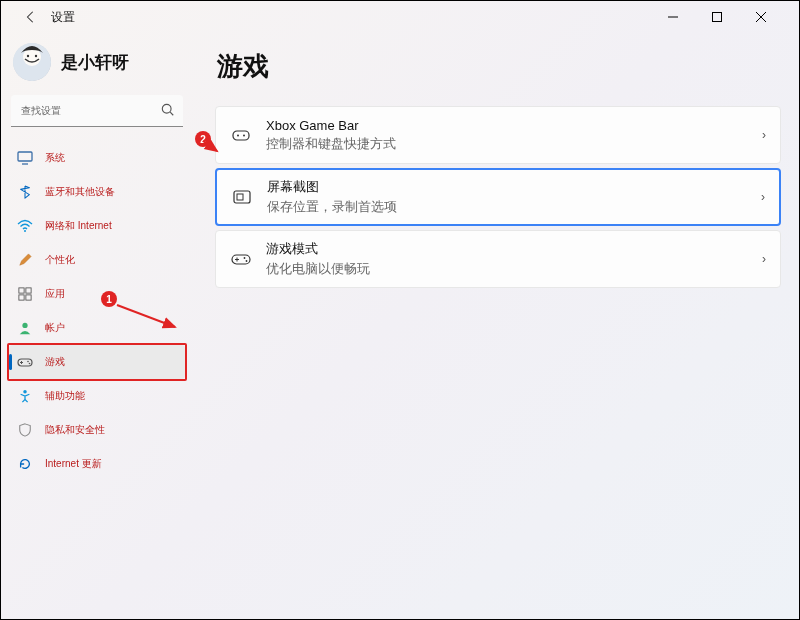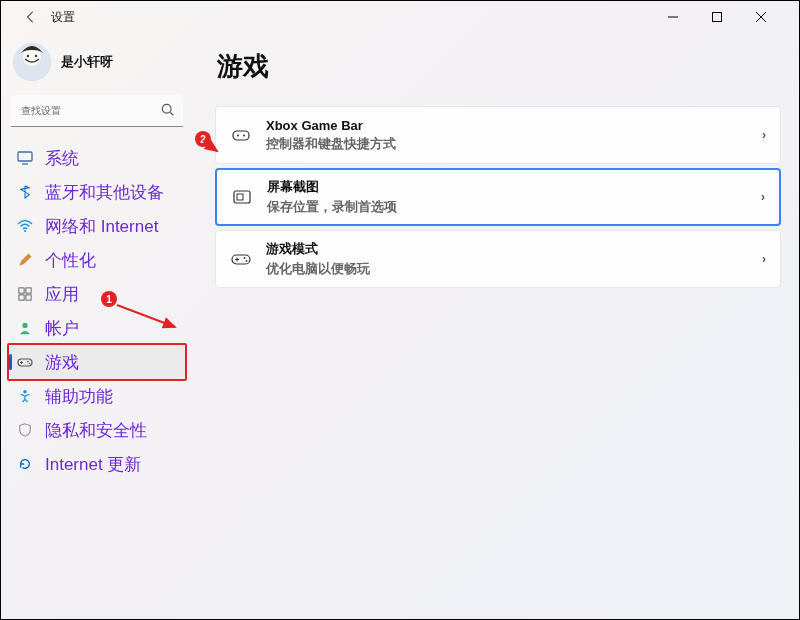--- a/index.html
+++ b/index.html
@@ -10,38 +10,38 @@
 .title-text { font-size: 12px; margin-left: 6px; color:#111; }
 .win-controls { margin-left: auto; display:flex; }
 .win-btn { width: 44px; height: 28px; display:flex; align-items:center; justify-content:center; }
 .win-btn svg { width:10px; height:10px; }
 
 .content { display:flex; height: calc(100% - 32px); }
 .sidebar { width: 192px; padding: 6px 8px 0 8px; display:flex; flex-direction:column; }
 .profile { display:flex; align-items:center; gap:10px; padding:4px 4px 14px 4px; }
 .avatar { width:38px; height:38px; border-radius:50%; background: radial-gradient(circle at 30% 30%, #e8eef5, #b8c3d0); display:flex; align-items:center; justify-content:center; font-size:22px; overflow:hidden; }
 .avatar svg { width:38px; height:38px; }
-.username { font-size:13px; font-weight:600; color:#111; }
+.username { font-size:17px; font-weight:600; color:#111; }
 
 .search-wrap { position:relative; margin: 0 2px 14px 2px; }
 .search-input { width:100%; height:32px; border:none; border-bottom:1px solid #888; background:#fafafa; border-radius:4px 4px 0 0; padding:0 30px 0 10px; font-size:10px; color:#333; outline:none; }
 .search-input::placeholder { color:#666; }
 .search-icon { position:absolute; right:8px; top:8px; color:#555; font-size:14px; }
 
 .nav { display:flex; flex-direction:column; gap:0px; }
-.nav-item { display:flex; align-items:center; height:34px; padding:0 8px; border-radius:4px; font-size:17px; color:#6d28d9; gap:12px; position:relative; }
+.nav-item { display:flex; align-items:center; height:34px; padding:0 8px; border-radius:4px; font-size:10px; color:#b91c1c; gap:12px; position:relative; }
 .nav-item.selected { background:#eaeaea; }
 .nav-item.selected::before { content:""; position:absolute; left:0px; top:9px; bottom:9px; width:3px; background:#0067c0; border-radius:2px; }
 .nav-icon { width:16px; height:16px; display:flex; align-items:center; justify-content:center; font-size:14px; flex-shrink:0; }
 
 .main { flex:1; padding: 10px 18px 0 22px; }
 .page-title { font-size:26px; font-weight:600; color:#111; margin:6px 0 22px 2px; }
 
 .card-list { display:flex; flex-direction:column; gap:4px; }
-.card { background:#fdfdfd; border:1px solid #e7e7e7; border-radius:4px; height:58px; display:flex; align-items:center; padding:0 14px; gap:14px;font-weight:bold; }
+.card { background:#fdfdfd; border:1px solid #e7e7e7; border-radius:4px; height:58px; display:flex; align-items:center; padding:0 14px; gap:14px; }
 .card.highlighted { border:2px solid #3b82f6; }
 .card-icon { width:22px; height:22px; display:flex; align-items:center; justify-content:center; color:#333; }
 .card-text { display:flex; flex-direction:column; gap:2px; }
 .card-title { font-size:13px; color:#111; }
 .card-sub { font-size:13px; color:#666; }
 .card-chev { margin-left:auto; color:#555; font-size:12px; }
 
 
 .callout-badge { position:absolute; width:16px; height:16px; border-radius:50%; background:#e02424; color:#fff; font-size:10px; font-weight:600; display:flex; align-items:center; justify-content:center; }
 .sidebar .nav-item.selected .highlight-box { position:absolute; inset:-2px; border:2px solid #e02424; border-radius:2px; pointer-events:none; }

